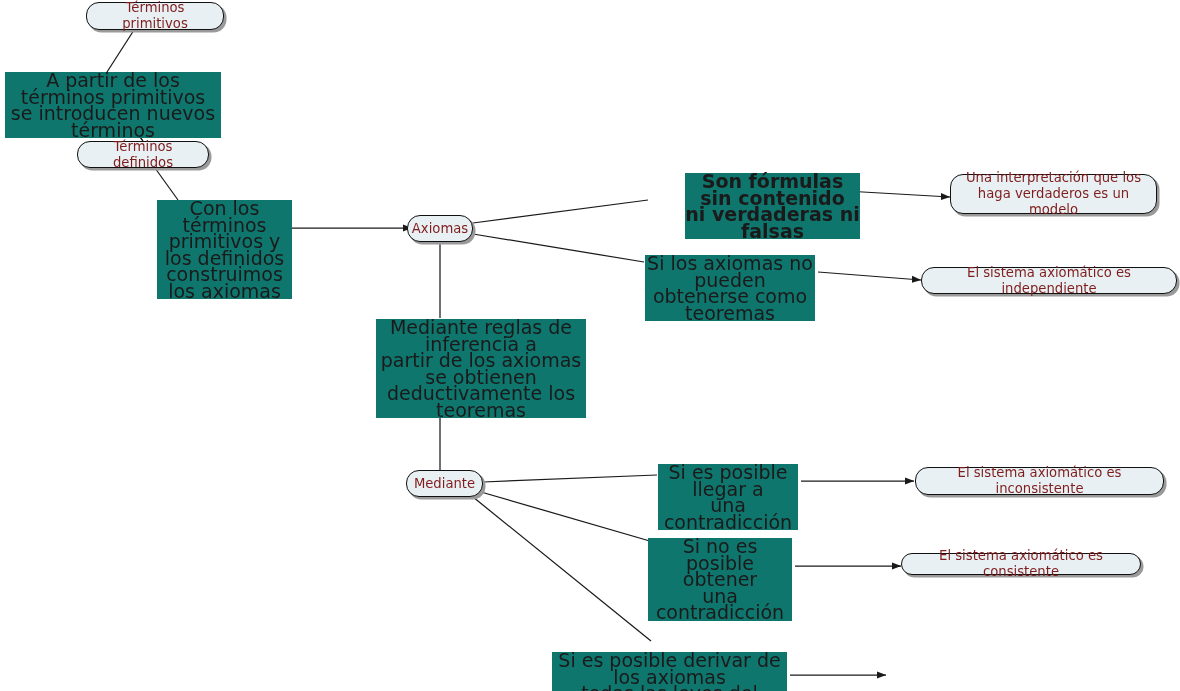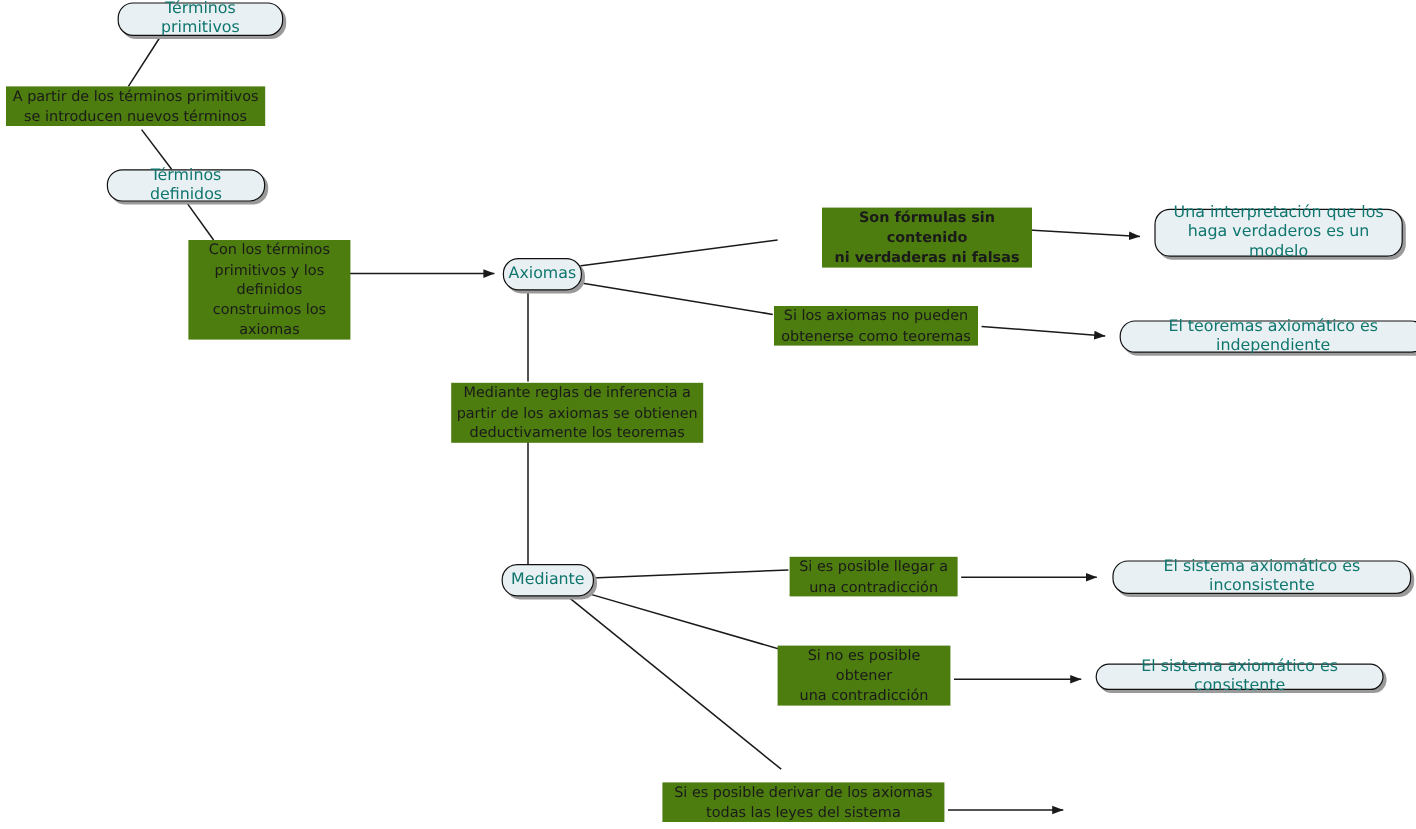--- a/index.html
+++ b/index.html
@@ -33,34 +33,33 @@
     background: #e9f0f3;
     border: 1.4px solid #111111;
     border-radius: 13px;
     box-shadow: 2.5px 2.5px 0 0 #9a9a9a;
     display: flex;
     align-items: center;
     justify-content: center;
     text-align: center;
     font-size: 13.2px;
     line-height: 16px;
-    color: #0f766e;
+    color: #7f1d1d;
     padding: 0 9px;
     white-space: pre-line;
     z-index: 3;
-    margin-left: 12px;
   }
   .linklabel {
     position: absolute;
     text-align: center;
-    font-size: 12px;
+    font-size: 19px;
     line-height: 16.5px;
     color: #1a1a1a;
     white-space: pre-line;
-    background: #4d7c0f;
+    background: #0f766e;
     z-index: 2;
   }
 </style>
 </head>
 <body>
 
 <div id="canvas">
 
   <svg id="edges" viewBox="0 0 1180 691" width="1180" height="691" xmlns="http://www.w3.org/2000/svg">
     <defs>
@@ -109,21 +108,21 @@
 
   <div class="node" style="left:77px; top:141px; width:132px; height:27px;">Términos definidos</div>
 
   <div class="node" style="left:407px; top:215px; width:66px; height:27px;">Axiomas</div>
 
   <div class="node" style="left:406px; top:470px; width:77px; height:27px;">Mediante</div>
 
   <div class="node" style="left:950px; top:174px; width:207px; height:40px;">Una interpretación que los
 haga verdaderos es un modelo</div>
 
-  <div class="node" style="left:921px; top:267px; width:256px; height:27px;">El teoremas axiomático es independiente</div>
+  <div class="node" style="left:921px; top:267px; width:256px; height:27px;">El sistema axiomático es independiente</div>
 
   <div class="node" style="left:915px; top:467px; width:249px; height:28px;">El sistema axiomático es inconsistente</div>
 
   <div class="node" style="left:901px; top:553px; width:240px; height:22px;">El sistema axiomático es consistente</div>
 
 
   <div class="linklabel" style="left:5px; top:72px; width:216px;">A partir de los términos primitivos
 se introducen nuevos términos</div>
 
   <div class="linklabel" style="left:157px; top:200px; width:135px;">Con los términos

